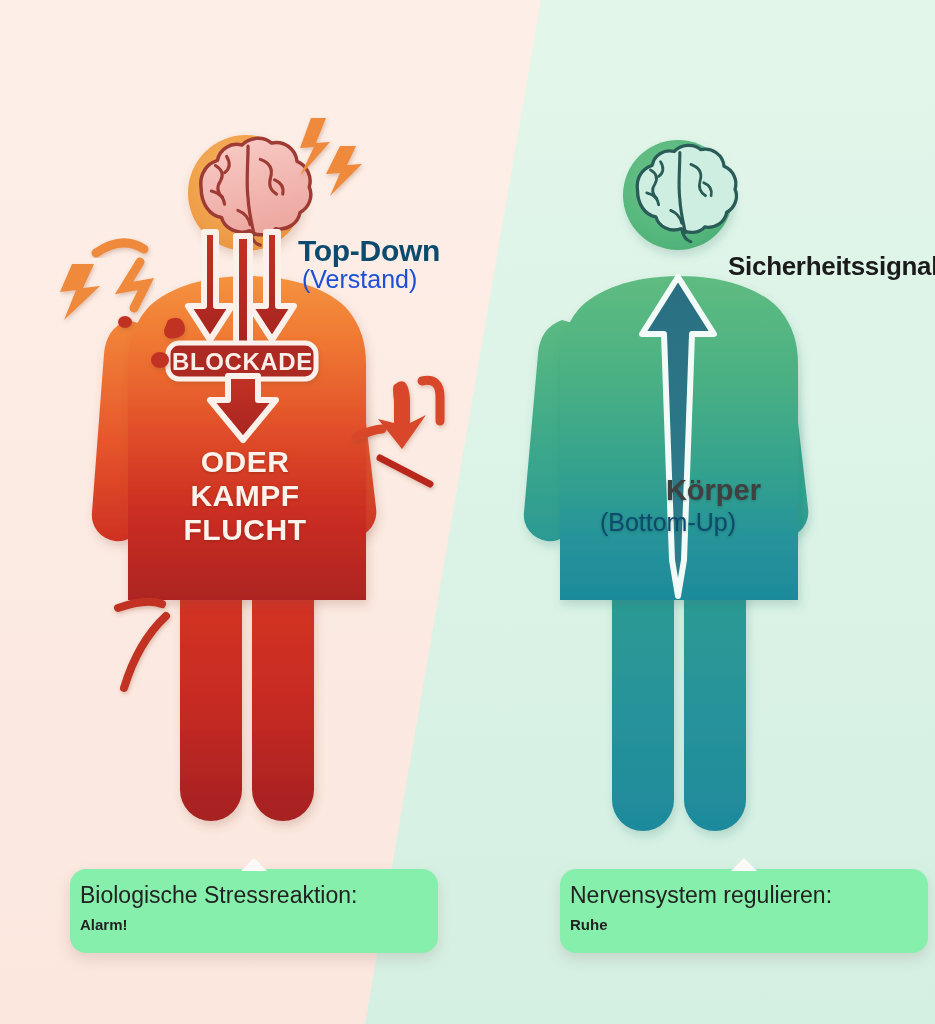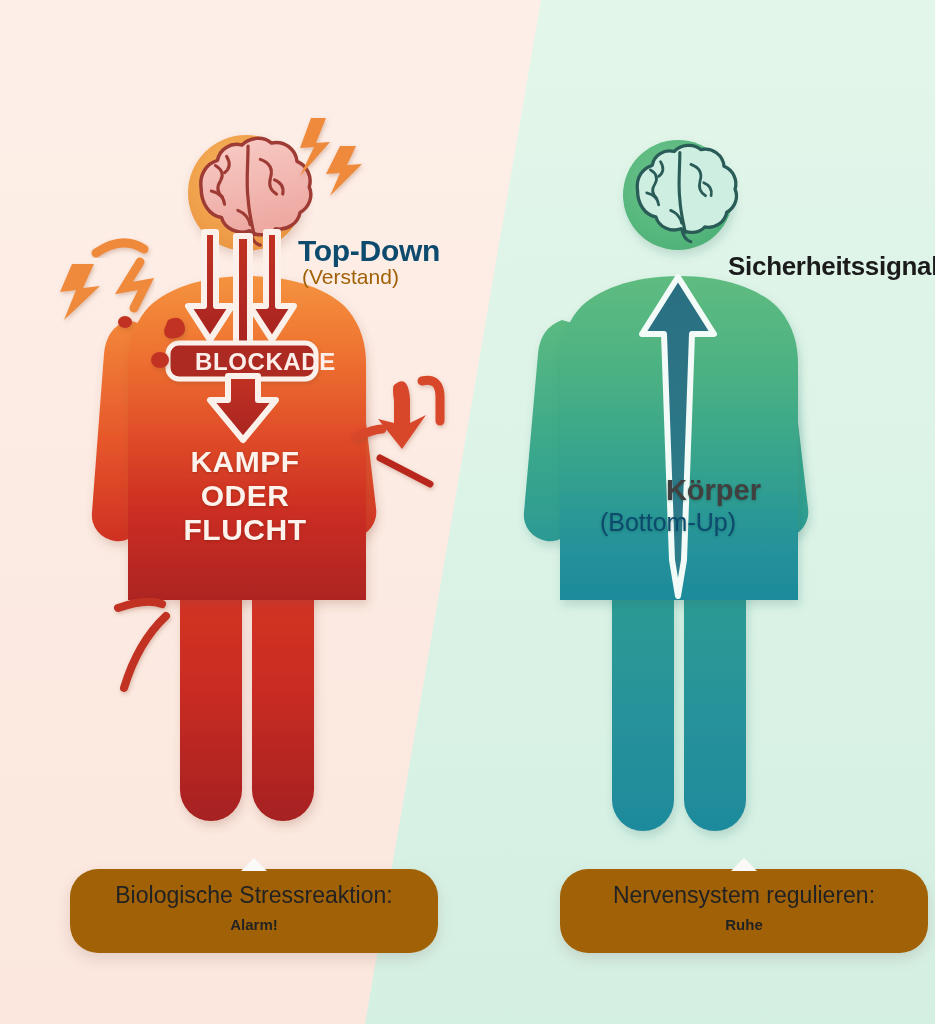--- a/index.html
+++ b/index.html
@@ -13,21 +13,21 @@
   svg.layer{display:block;}
   
   .txt{position:absolute;white-space:nowrap;}
   #lbl-topdown{
     left:298px;top:234px;
     font-size:30px;font-weight:bold;color:#0c4a6e;
     letter-spacing:-0.3px;
   }
   #lbl-verstand{
     left:302px;top:265px;
-    font-size:21px;font-weight:normal;color:#a16207;
+    font-size:25px;font-weight:normal;color:#1d4ed8;
   }
   #lbl-sicherheit{
     left:728px;top:251px;
     font-size:26px;font-weight:bold;color:#1b1b1b;
     letter-spacing:-0.3px;
   }
   .body-text{
     position:absolute;text-align:center;color:#fdf2ec;
     font-weight:bold;text-shadow:0 1px 3px rgba(120,30,10,.45);
   }
@@ -43,29 +43,29 @@
   }
   #bottomup{
     left:561px;top:508px;width:214px;
     font-size:25px;line-height:28px;color:#0c4a6e;
     font-weight:normal;text-shadow:0 1px 3px rgba(10,80,70,.4);
     text-align:center;position:absolute;
   }
   #blockade-text{
     position:absolute;left:172px;top:348px;width:140px;
     text-align:center;font-size:24px;font-weight:bold;
-    color:#fdeeea;letter-spacing:0.6px;padding-left:23px;
+    color:#fdeeea;letter-spacing:0.6px;
   }
   
   .caption{
     position:absolute;
-    background:#a16207;
-    border-radius:28px;
+    background:#86efac;
+    border-radius:16px;
     box-shadow:0 6px 14px rgba(120,80,70,.17);
-    text-align:center;
+    text-align:left;
     padding:12px 10px 14px;
     color:#222;
   }
   #cap-left{left:70px;top:869px;width:348px;}
   #cap-right{left:560px;top:869px;width:348px;}
   .cap-line1{font-size:23px;line-height:29px;font-weight:normal;}
   .cap-line2{font-size:15px;line-height:29px;font-weight:bold;}
   .cap-notch{
     position:absolute;top:-11px;left:50%;margin-left:-13px;
     width:26px;height:13px;
@@ -314,22 +314,22 @@
       </g>
     </g>
   </svg>
 
   <div class="txt" id="lbl-topdown">Top-Down</div>
   <div class="txt" id="lbl-verstand">(Verstand)</div>
 
   <div id="blockade-text">BLOCKADE</div>
 
   <div class="body-text" id="kampf-block">
+    <div>ODER</div>
     <div>KAMPF</div>
-    <div>ODER</div>
     <div>FLUCHT</div>
   </div>
 
   <div class="txt" id="lbl-sicherheit">Sicherheitssignal</div>
 
   <div id="koerper">Körper</div>
   <div id="bottomup">(Bottom-Up)</div>
 
   <div class="caption" id="cap-left">
     <div class="cap-notch"></div>

